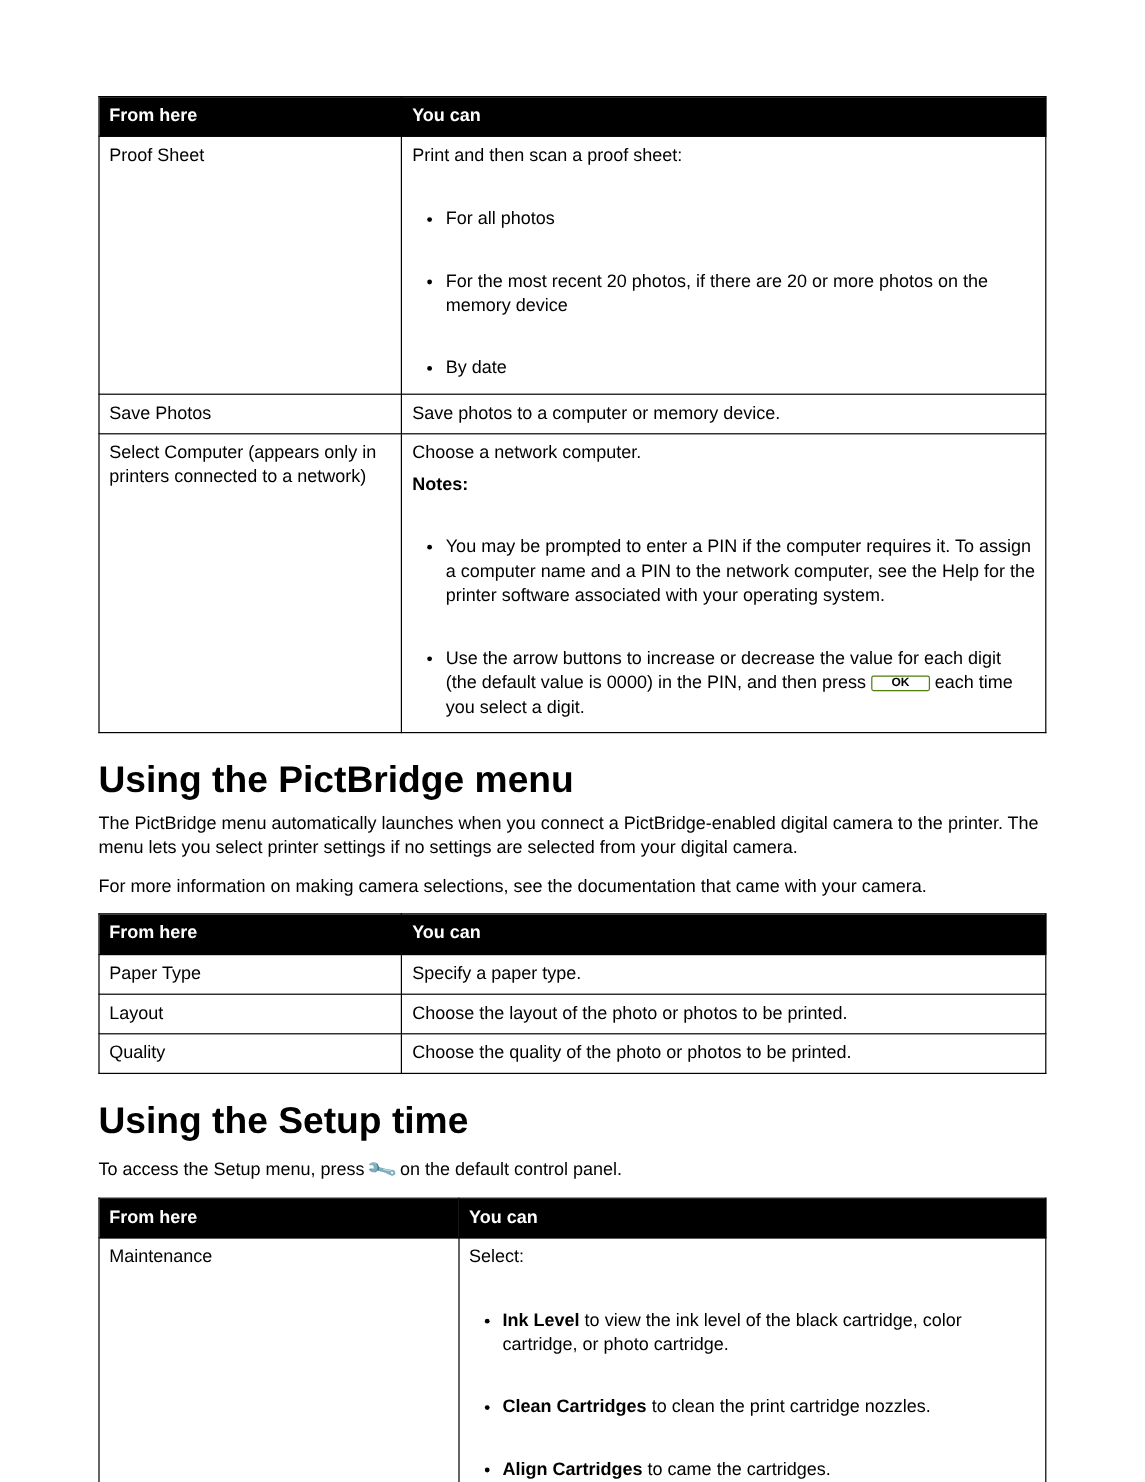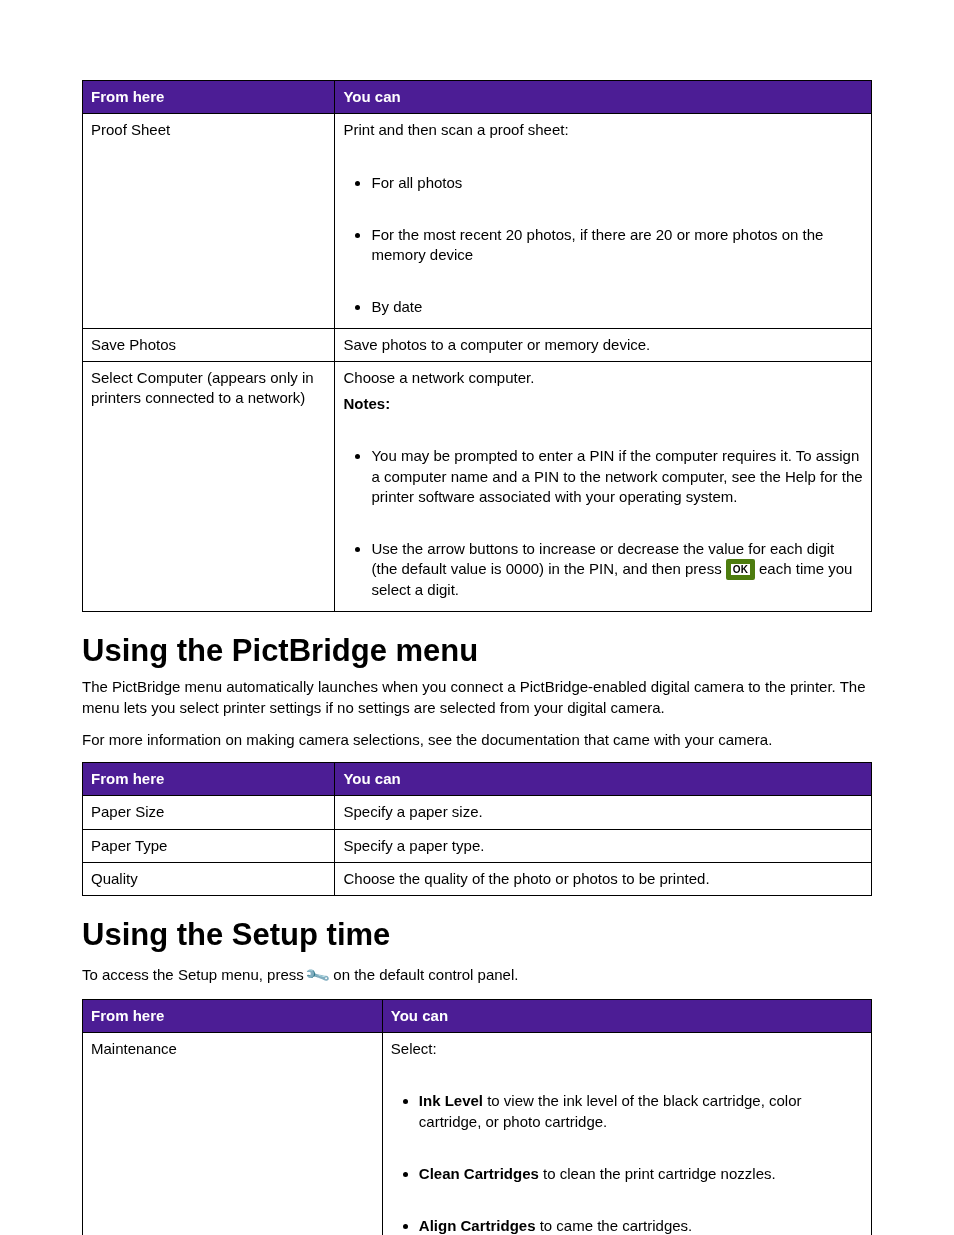--- a/index.html
+++ b/index.html
@@ -17,21 +17,21 @@
     width: 100%;
     margin-bottom: 16px;
   }
   th, td {
     border: 1px solid #000;
     padding: 6px 8px;
     vertical-align: top;
     text-align: left;
   }
   th {
-    background: #4c1d95;
+    background: #000000;
     color: #fff;
     font-weight: bold;
   }
   td.col1 {
     width: 32%;
   }
   h2 {
     font-family: "Trebuchet MS", Arial, sans-serif;
     font-size: 31px;
     font-weight: bold;
@@ -48,24 +48,24 @@
     margin-bottom: 4px;
     margin-top: 32px;
   }
   .notes-label {
     font-weight: bold;
     margin-top: 6px;
     display: block;
   }
   .ok-box {
     display: inline-block;
-    border: 5px solid #4d7c0f;
+    border: 1px solid #4d7c0f;
     border-radius: 2px;
     font-size: 10px;
-    padding: 0 2px;
+    padding: 0 16px;
     line-height: 11px;
     vertical-align: 1px;
     font-weight: bold;
   }
   .wrench {
     display: inline-block;
     transform: rotate(-30deg);
     font-size: 17px;
     position: relative;
     top: 2px;
@@ -128,26 +128,26 @@
 
 <table>
   <thead>
     <tr>
       <th class="col1">From here</th>
       <th>You can</th>
     </tr>
   </thead>
   <tbody>
     <tr>
-      <td class="col1">Paper Size</td>
-      <td>Specify a paper size.</td>
+      <td class="col1">Paper Type</td>
+      <td>Specify a paper type.</td>
     </tr>
     <tr>
-      <td class="col1">Paper Type</td>
-      <td>Specify a paper type.</td>
+      <td class="col1">Layout</td>
+      <td>Choose the layout of the photo or photos to be printed.</td>
     </tr>
     <tr>
       <td class="col1">Quality</td>
       <td>Choose the quality of the photo or photos to be printed.</td>
     </tr>
   </tbody>
 </table>
 
 <h2>Using the Setup time</h2>
 <p class="intro-line">

